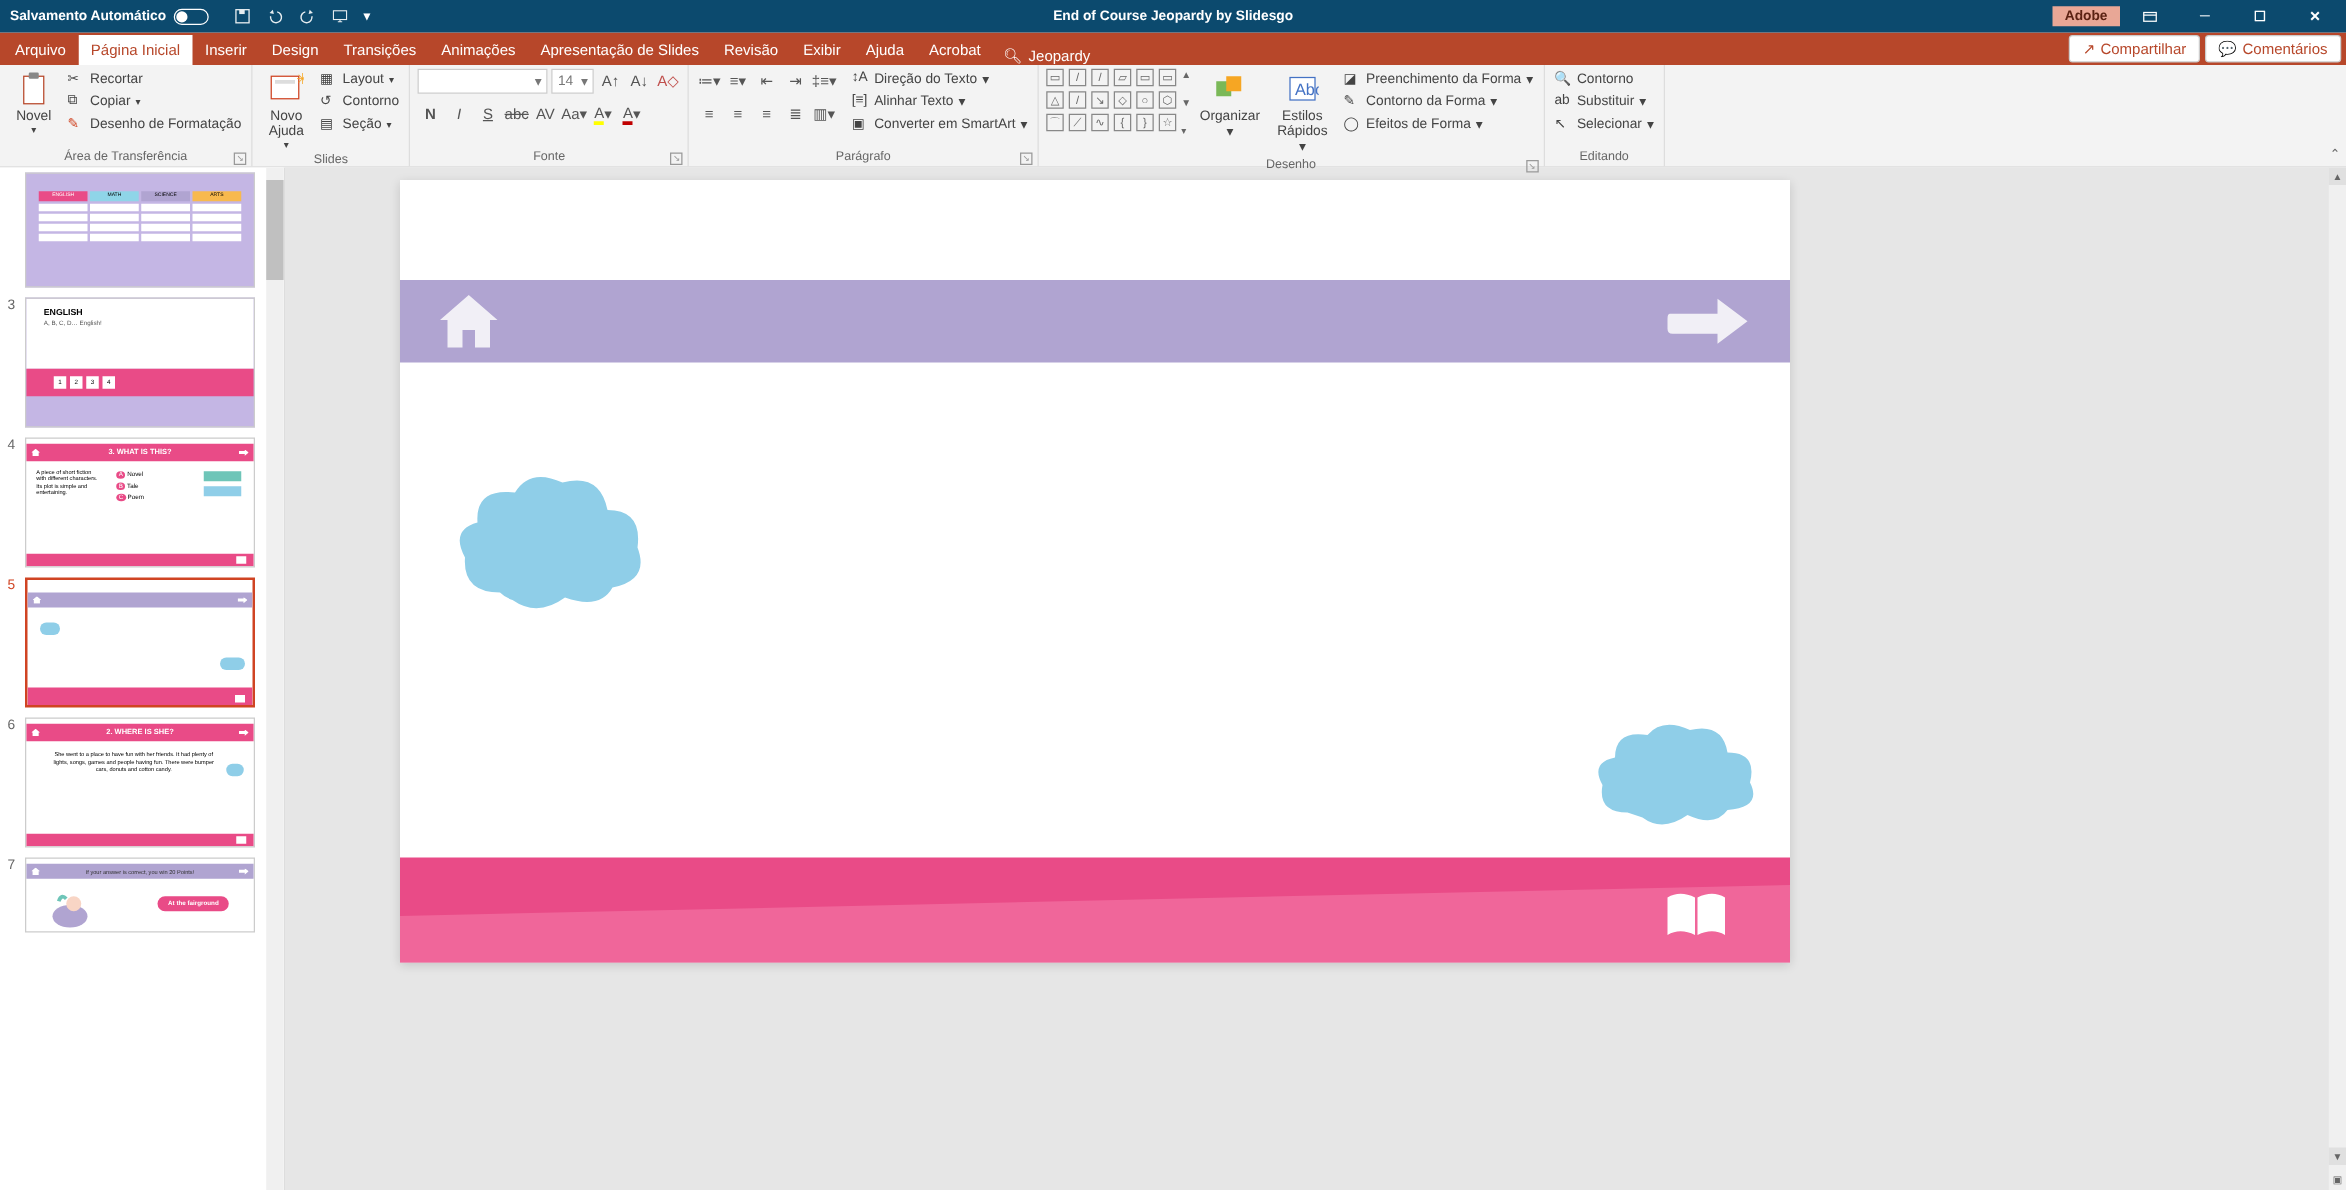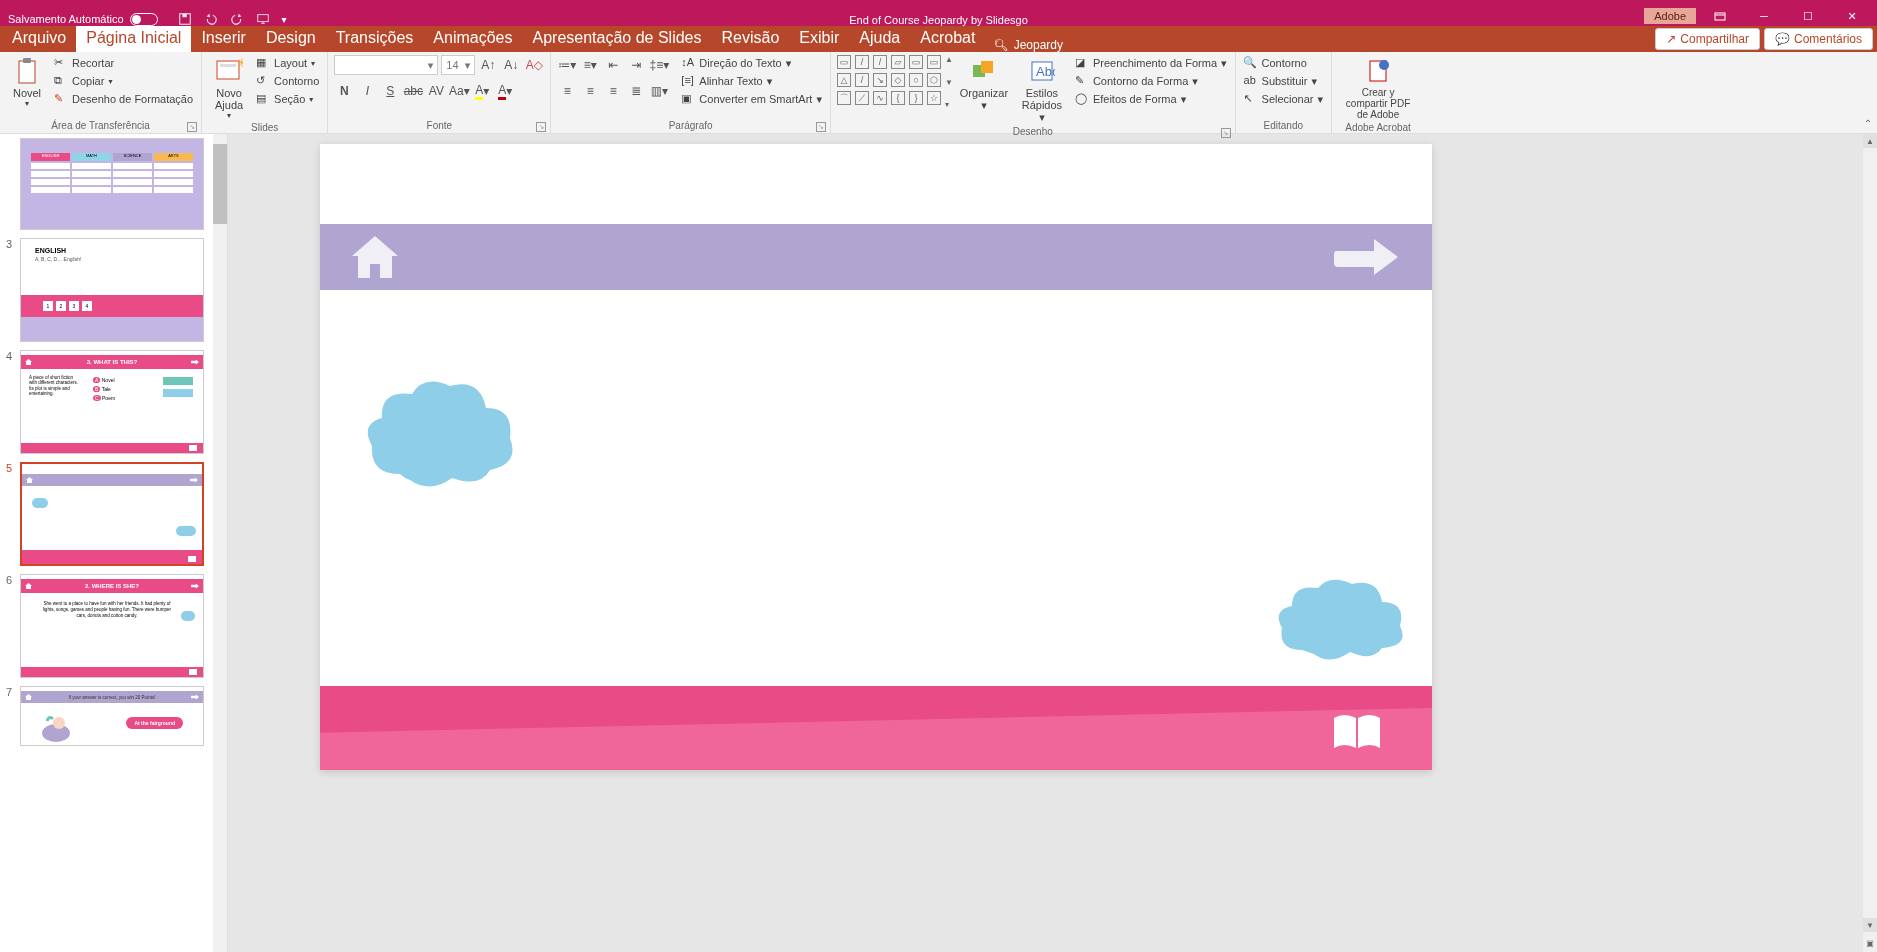--- a/index.html
+++ b/index.html
@@ -1,33 +1,33 @@
 <!DOCTYPE html>
 <html><head>
 <meta charset="utf-8">
 <style>
 * { margin: 0; padding: 0; box-sizing: border-box; font-family: 'Segoe UI', Tahoma, sans-serif; }
 body { background: #fff; overflow: hidden; width: 1877px; height: 952px; }
 
 
-.titlebar { background: #be185d; height: 26px; display: flex; align-items: flex-end; color: #fff; font-size: 11px; position: relative; }
+.titlebar { background: #0c4a6e; height: 26px; display: flex; align-items: center; color: #fff; font-size: 11px; position: relative; font-weight: bold; }
 .titlebar .left { display: flex; align-items: center; gap: 10px; padding-left: 8px; }
 .titlebar .autosave { display: flex; align-items: center; gap: 6px; }
 .titlebar .toggle { width: 28px; height: 13px; border: 1px solid #fff; border-radius: 7px; display: flex; align-items: center; padding: 1px; }
 .titlebar .toggle-knob { width: 9px; height: 9px; background: #fff; border-radius: 50%; }
 .titlebar .qat { display: flex; gap: 12px; align-items: center; margin-left: 10px; }
 .titlebar .qat-icon { width: 14px; height: 14px; opacity: 0.9; }
 .titlebar .center { position: absolute; left: 50%; transform: translateX(-50%); }
 .titlebar .right { margin-left: auto; display: flex; align-items: center; gap: 4px; padding-right: 5px; }
 .titlebar .entrar { background: #E8A796; color: #5b2213; padding: 2px 10px; font-size: 11px; }
 .titlebar .winbtn { width: 40px; height: 20px; display: flex; align-items: center; justify-content: center; color: #fff; }
 
 
 .ribbon-tabs { background: #B7472A; height: 26px; display: flex; align-items: flex-end; padding-left: 2px; }
-.tab { padding: 5px 10px; color: #fff; font-size: 16px; cursor: pointer; }
+.tab { padding: 5px 10px; color: #fff; font-size: 12px; cursor: pointer; }
 .tab.active { background: #fff; color: #B7472A; }
 .ribbon-tabs .spacer { flex: 1; }
 .ribbon-tabs .sharebtn { color: #B7472A; border: 1px solid #ccc; background: #fff; padding: 3px 10px; font-size: 12px; margin: 2px 4px 2px 0; border-radius: 3px; display: flex; align-items: center; gap: 4px; }
 .tell-me { display: flex; align-items: center; color: #fff; gap: 5px; padding: 0 8px; font-size: 12px; }
 
 
 .ribbon { background: #F3F3F3; height: 82px; border-bottom: 1px solid #ddd; display: flex; }
 .group { border-right: 1px solid #ddd; display: flex; flex-direction: column; justify-content: space-between; padding: 3px 6px 1px 6px; }
 .group-label { text-align: center; font-size: 10px; color: #666; padding-bottom: 1px; position: relative; }
 .group-label .launcher { position: absolute; right: -2px; bottom: 0; width: 10px; height: 10px; border: 1px solid #999; font-size: 7px; display: flex; align-items: center; justify-content: center; color: #999; }
@@ -336,34 +336,20 @@
             <span class="sicon">🔍</span>
             <span>Contorno</span>
           </div>
         <div class="smallbtn"><span class="sicon">ab</span><span>Substituir</span> ▾</div>
         <div class="smallbtn"><span class="sicon">↖</span><span>Selecionar</span> ▾</div>
       </div>
     </div>
     <div class="group-label">Editando</div>
   </div>
 
-  <div class="group" style="border-right:none;">
-    <div class="group-body">
-      <div class="bigbtn" style="width:80px;">
-        <div class="bigicon">
-            <svg width="28" height="24" viewBox="0 0 28 24">
-              <rect x="6" y="2" width="16" height="20" fill="#fff" stroke="#C00"></rect>
-              <circle cx="20" cy="6" r="5" fill="#4472C4"></circle>
-            </svg>
-          </div>
-        <span style="font-size:10px; line-height:1.1;">Crear y compartir PDF de Adobe</span>
-      </div>
-    </div>
-    <div class="group-label">Adobe Acrobat</div>
-  </div>
   <div style="margin-left:auto; width:18px; display:flex; align-items:flex-end; justify-content:center; color:#666; font-size:10px; padding-bottom:4px;">⌃</div>
 </div>
 
 <div class="workspace">
 
   <div class="thumbs">
 
     <div class="thumb-item">
       <div class="thumb-num"></div>
       <div class="thumb" style="height:92px; background:#C4B6E4;">

